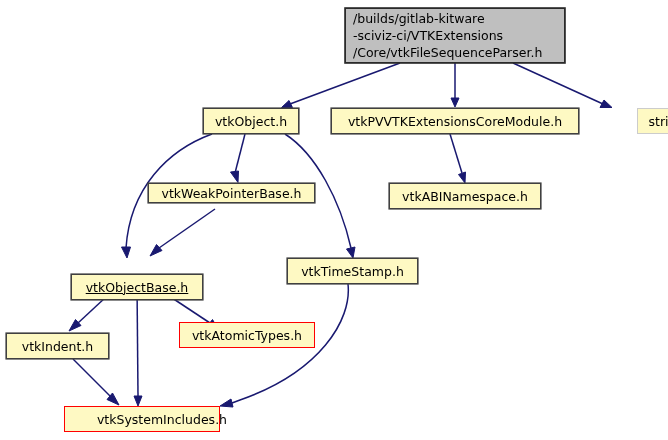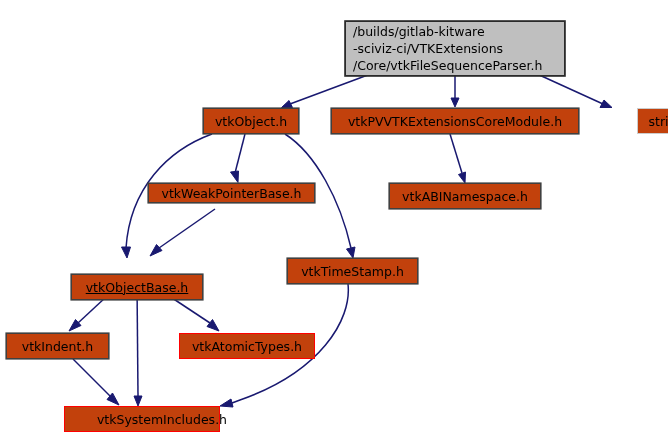--- a/index.html
+++ b/index.html
@@ -10,21 +10,21 @@
     font-family:"DejaVu Sans","Liberation Sans",sans-serif;
     overflow:hidden;
   }
   .node{
     position:absolute;
     box-sizing:border-box;
     display:flex;
     align-items:center;
     justify-content:center;
     color:#000000;
-    background:#c2410c;
+    background:#fef9c3;
     border:1px solid #404040;
     font-size:12.5px;
     line-height:15px;
     white-space:pre;
     z-index:3;
   }
   .node.plain{ border:1px solid #404040; box-shadow:0 0 0 0.6px #404040; }
   .node.root{
     background:#bfbfbf;
     border:1px solid #2a2a2a;
@@ -117,37 +117,37 @@
       <path d="M 73,359 L 110,396"></path>
       <polygon points="107,399.5 119,405 112.5,393"></polygon>
     </g>
 
     <g>
       <path d="M 348,284 C 352,320 320,372 240,400 L 232,403"></path>
       <polygon points="231,399 220,406 233,407"></polygon>
     </g>
   </svg>
 
-  <div class="node root" style="left:345px;top:8px;width:220px;height:55px;margin-top:13px;">/builds/gitlab-kitware
+  <div class="node root" style="left:345px;top:8px;width:220px;height:55px;">/builds/gitlab-kitware
 -sciviz-ci/VTKExtensions
 /Core/vtkFileSequenceParser.h</div>
 
   <div class="node plain" style="left:203px;top:108px;width:96px;height:26px;">vtkObject.h</div>
 
   <div class="node plain" style="left:331px;top:108px;width:248px;height:26px;">vtkPVVTKExtensionsCoreModule.h</div>
 
   <div class="node light" style="left:603px;top:108px;width:59px;height:26px;margin-left:34px;">string</div>
 
   <div class="node plain" style="left:148px;top:183px;width:167px;height:20px;">vtkWeakPointerBase.h</div>
 
   <div class="node plain" style="left:389px;top:183px;width:152px;height:26px;">vtkABINamespace.h</div>
 
   <div class="node plain" style="left:71px;top:274px;width:132px;height:26px;text-decoration:underline;">vtkObjectBase.h</div>
 
   <div class="node plain" style="left:287px;top:258px;width:131px;height:26px;">vtkTimeStamp.h</div>
 
   <div class="node plain" style="left:6px;top:333px;width:103px;height:26px;">vtkIndent.h</div>
 
-  <div class="node red" style="left:179px;top:333px;width:136px;height:26px;">vtkAtomicTypes.h</div>
+  <div class="node red" style="left:179px;top:322px;width:136px;height:26px;">vtkAtomicTypes.h</div>
 
   <div class="node red" style="left:64px;top:406px;width:156px;height:26px;padding-left:40px;">vtkSystemIncludes.h</div>
 
 </div>
 
 </body></html>

